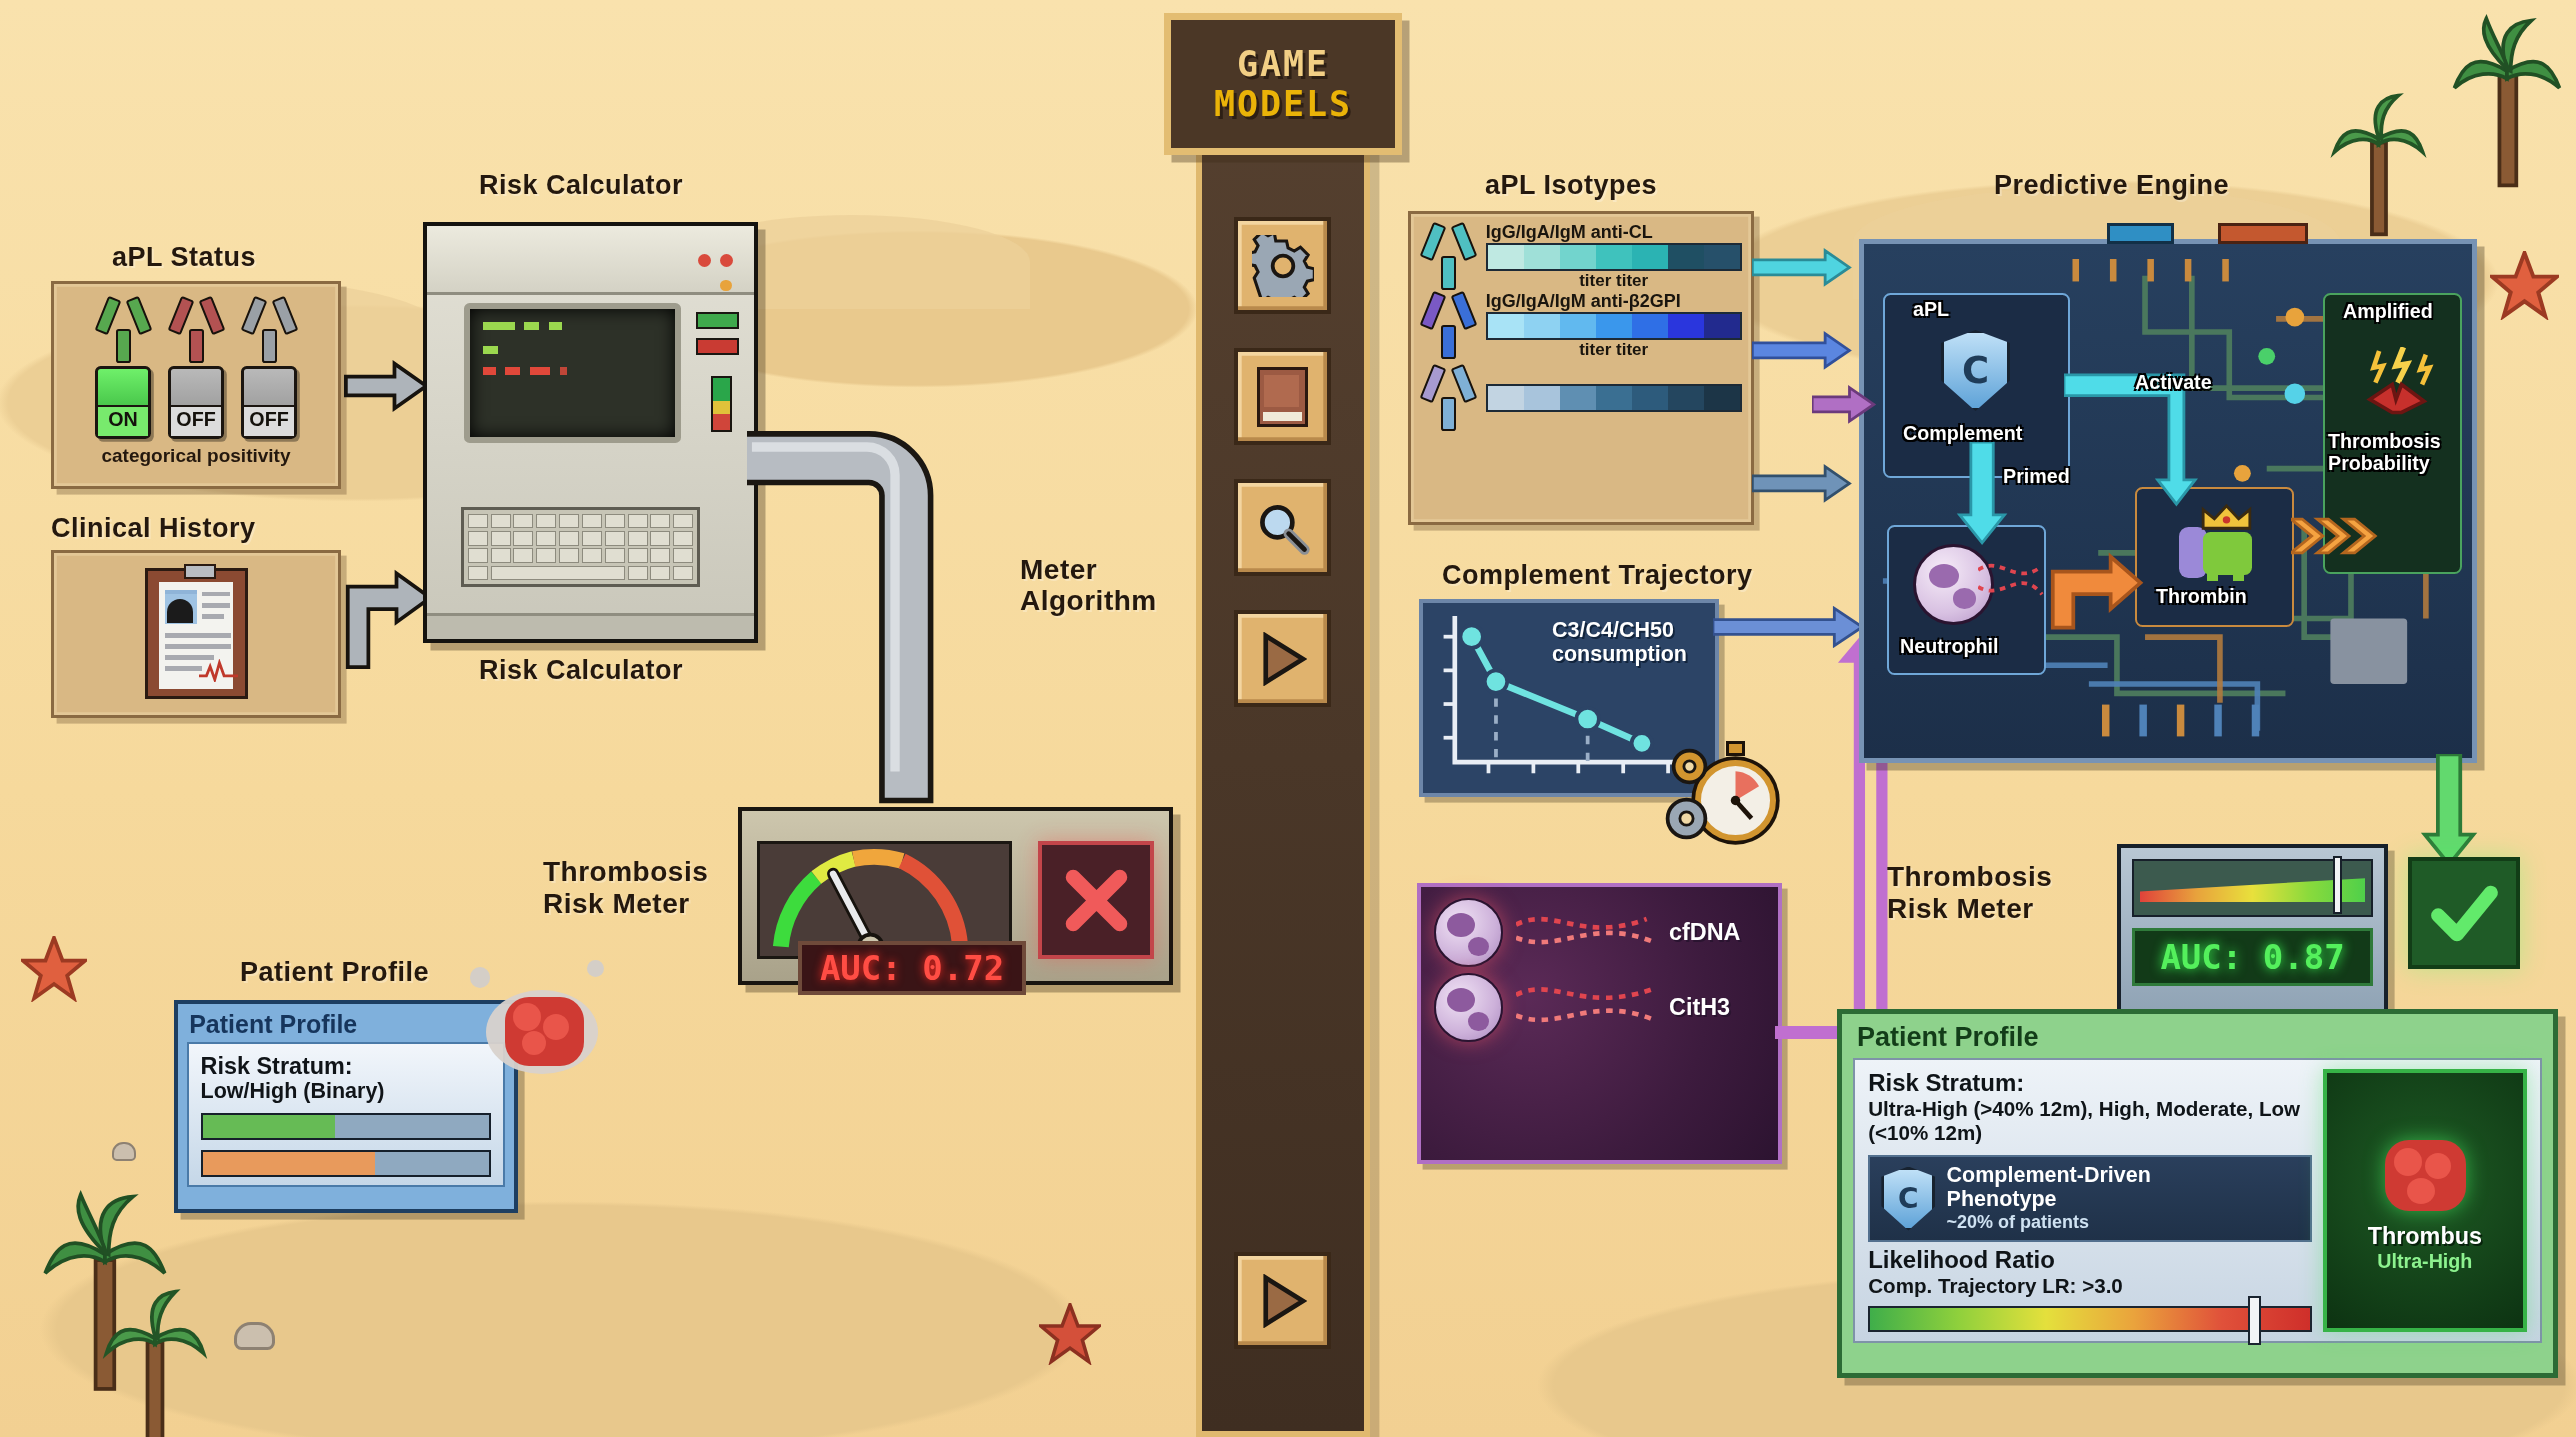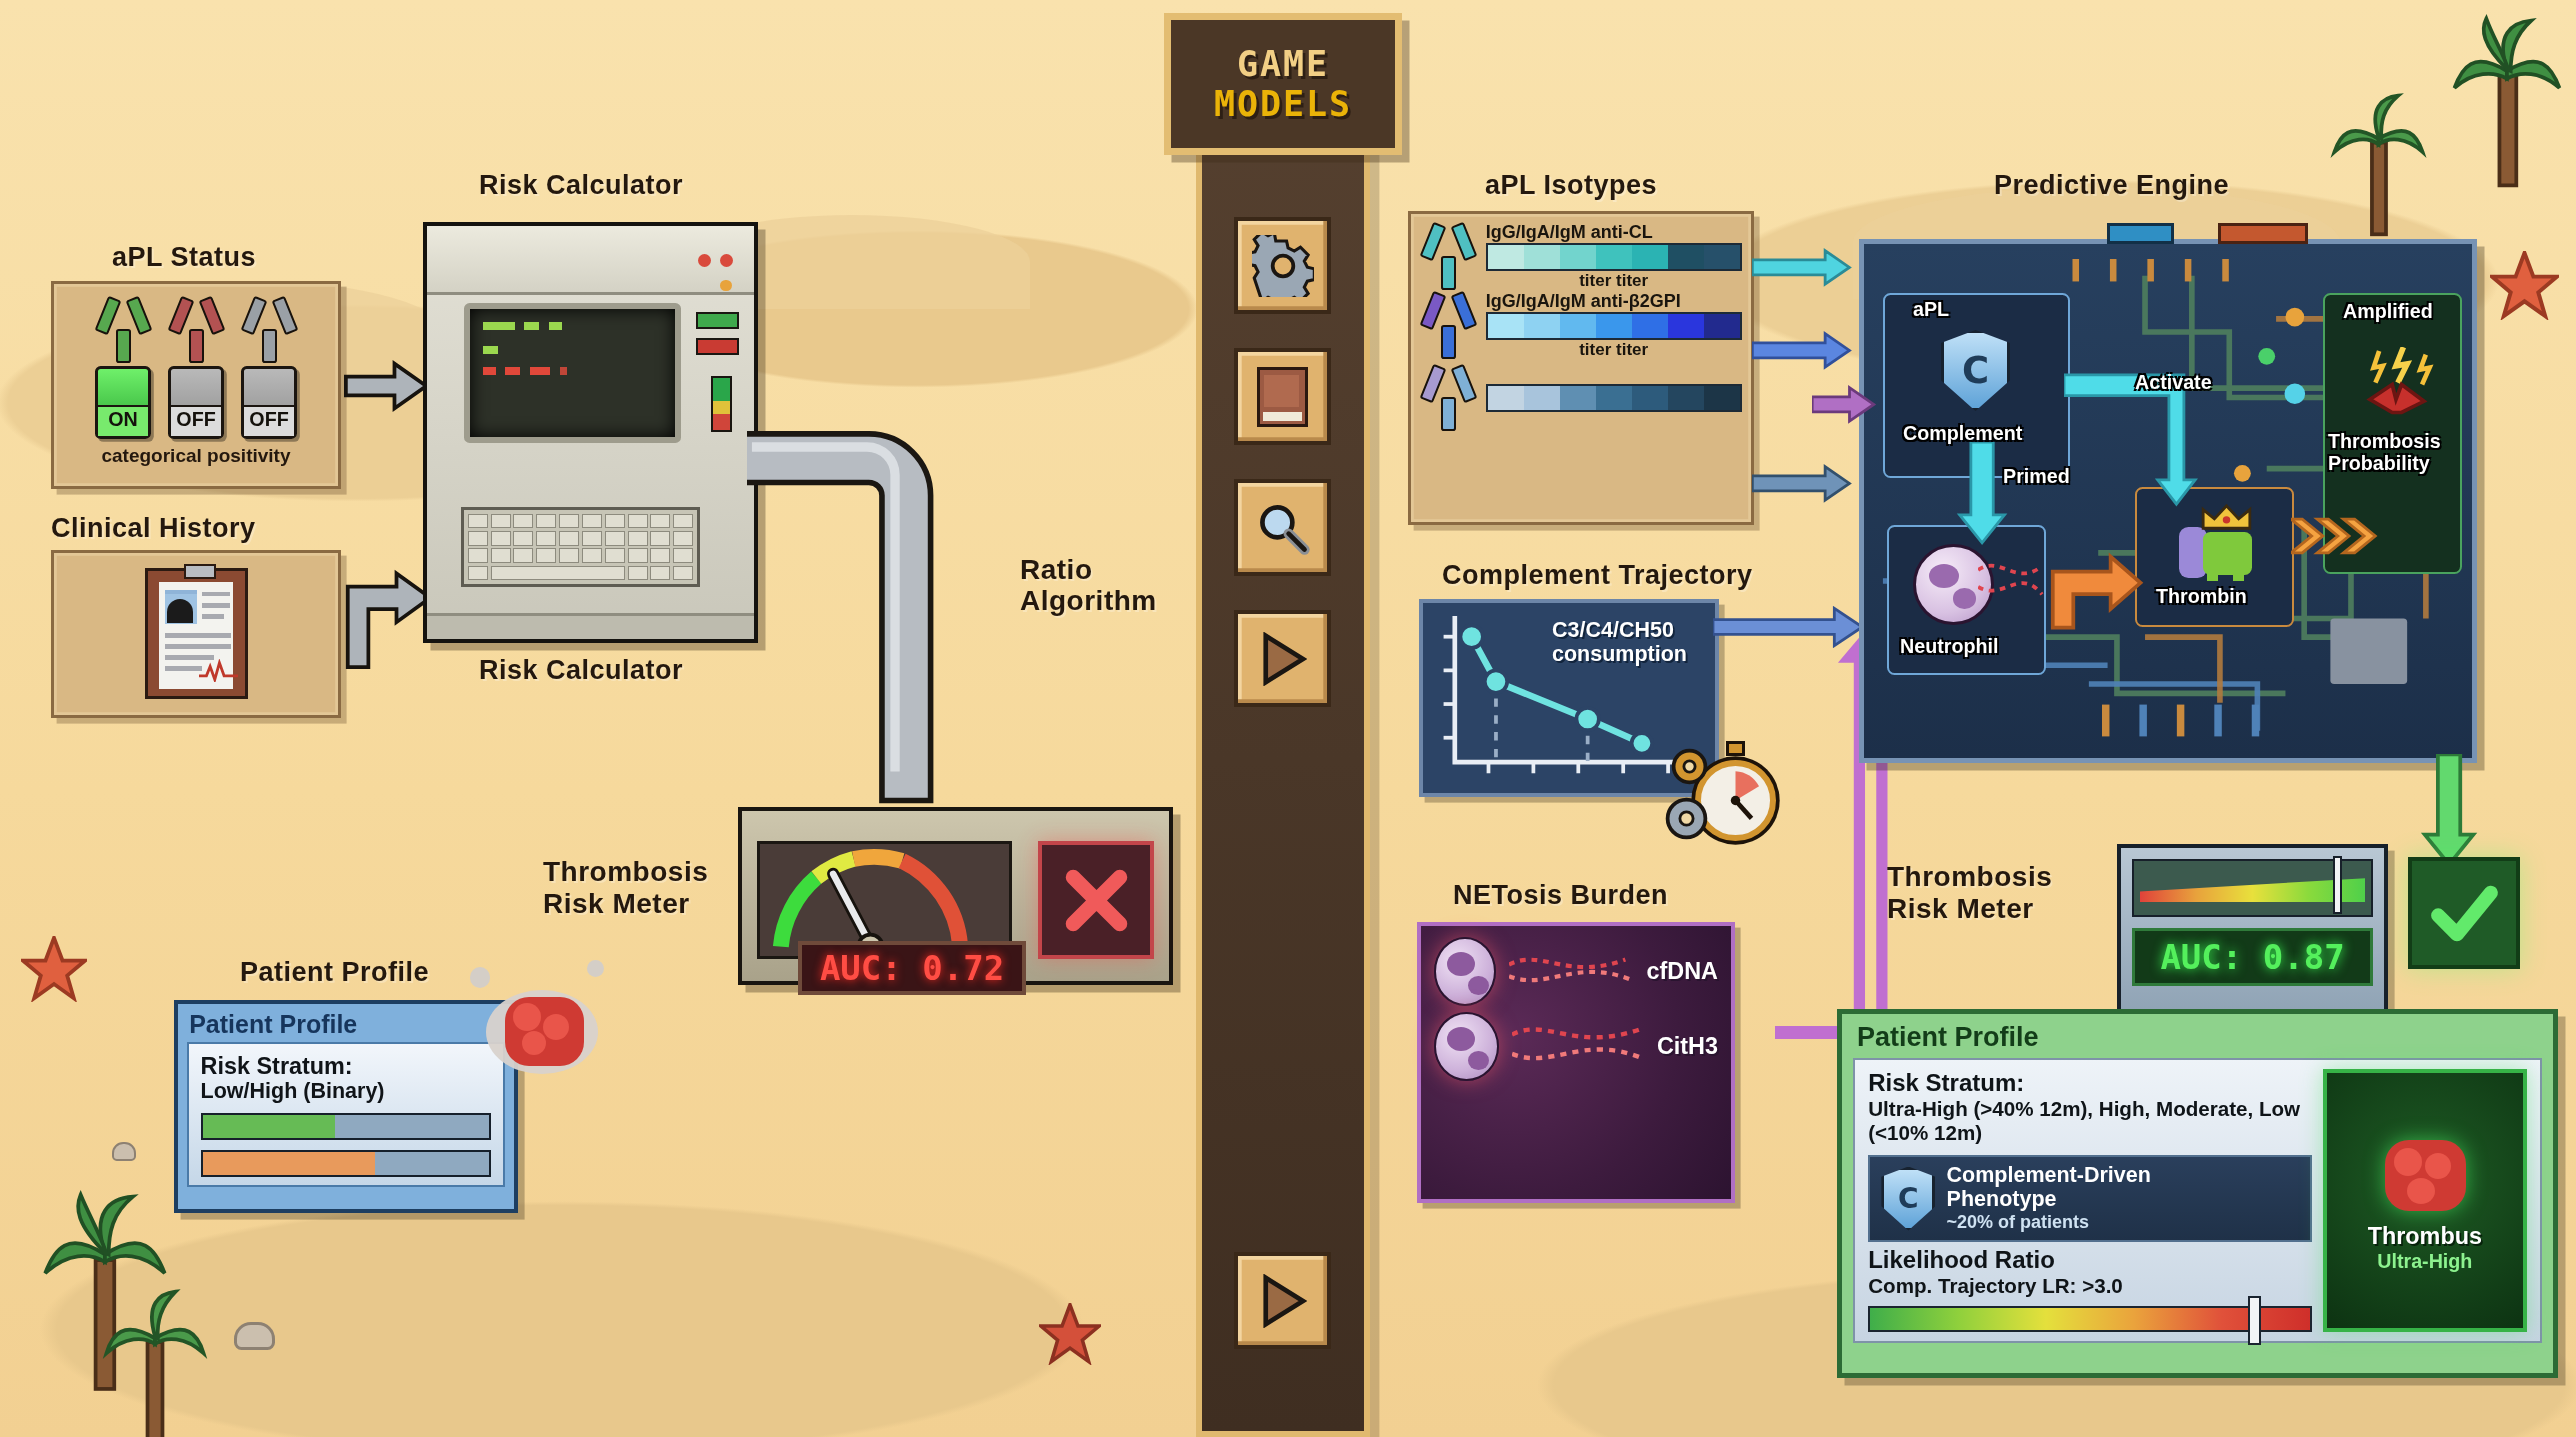--- a/index.html
+++ b/index.html
@@ -87,21 +87,21 @@
   .titerbar{ display:flex; height:28px; border:2.8px solid #1d2a36; }
   .titerbar i{ flex:1; display:block; }
   .isolbl{ font-size:18px; color:#1a150e; font-weight:bold; }
   .titer{ font-size:17px; color:#1a150e; text-align:center; font-weight:bold;}
 
   
   #cchart{ position:absolute; left:1419px; top:599px; width:300px; height:198px;
     background:#2c4466; border:4.7px solid #6d86a8; box-shadow:5.6px 5.6px 0 rgba(50,40,20,.3); }
 
   
-  #net{ position:absolute; left:1417px; top:922px; width:318px; height:281px;
+  #net{ position:absolute; left:1417px; top:883px; width:365px; height:281px;
     background:radial-gradient(circle at 30% 40%, #5b2a57 0%, #3d1b3e 60%, #2c1330 100%);
     border:4.7px solid #b06fc4; box-shadow:5.6px 5.6px 0 rgba(50,40,20,.3); }
   .netcell{ width:69px; height:69px; border-radius:50%;
      background:radial-gradient(circle at 36% 34%, #f0e2f4, #cdb1da 60%, #a887bd);
      border:2.8px solid #2a1430; position:relative; box-shadow:0 0 20.6px #ff5b6b88;}
   .netcell b{ position:absolute; background:#8d5a9e; border-radius:50%; }
 
   
   #pe{ position:absolute; left:1859px; top:239px; width:618px; height:524px;
     background:linear-gradient(#27405f,#1c2f49); border:5.6px solid #7793b4;
@@ -286,21 +286,21 @@
   <div style="position:absolute;left:0;right:0;bottom:0;height:26px;background:#bdbbae;border-top:3.7px solid #8f8d80;"></div>
 </div>
 <div class="ttl sect-title" style="left:479px;top:655px;">Risk Calculator</div>
 
 <svg class="arrow" style="left:747px;top:374px;" width="225" height="449" viewBox="0 0 240 480">
   <path d="M10 90 h120 a40 40 0 0 1 40 40 v300" fill="none" stroke="#1b1712" stroke-width="58" stroke-linecap="square"></path>
   <path d="M10 90 h120 a40 40 0 0 1 40 40 v300" fill="none" stroke="#b7bcc2" stroke-width="46" stroke-linecap="square"></path>
   <path d="M10 78 h118 a30 30 0 0 1 30 30 v312" fill="none" stroke="#e2e6ea" stroke-width="10" stroke-linecap="square" opacity=".8"></path>
 </svg>
 <div class="ttl" style="left:1020px;top:554px;font-size:28px;line-height:1.12;text-align:left;">
-  <div>Ratio</div>
+  <div>Meter</div>
   <div>Algorithm</div>
 </div>
 
 <div class="ttl" style="left:543px;top:856px;font-size:28px;line-height:1.15;">
   <div>Thrombosis</div>
   <div>Risk Meter</div>
 </div>
 <div id="meter">
   <div style="position:absolute;left:15px;top:30px;width:255px;height:118px;background:#4a3c38;border:3.7px solid #1b1712;">
     <svg width="247" height="112" viewBox="0 0 264 120">

